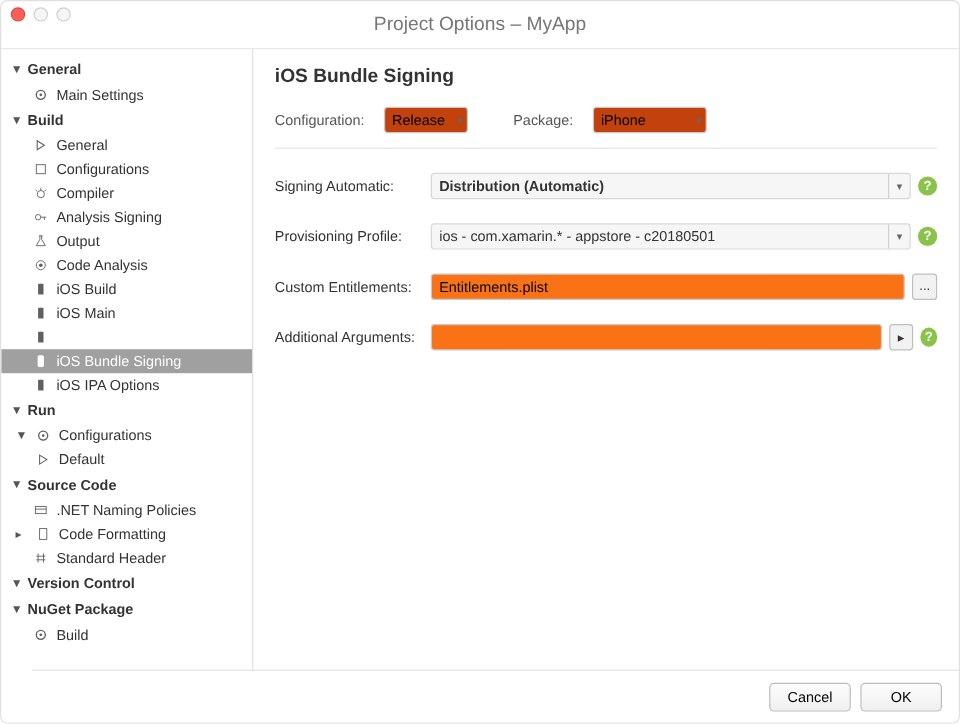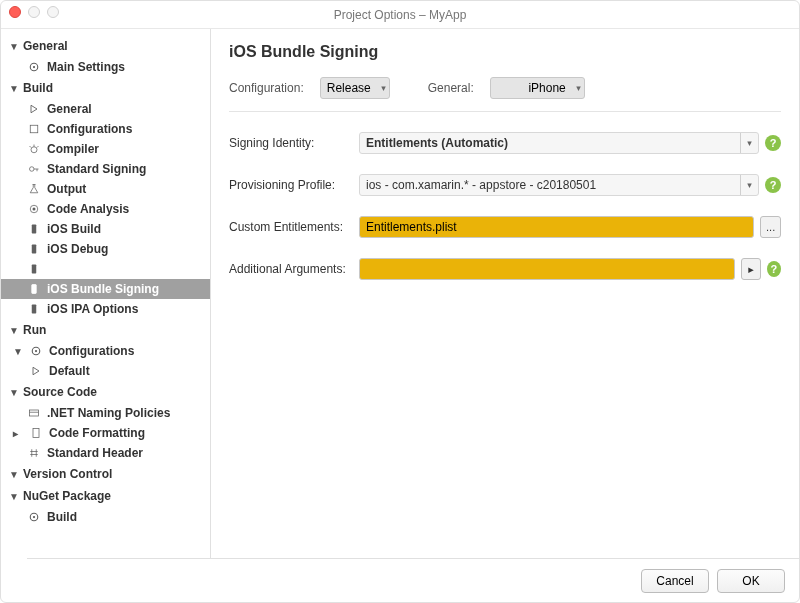--- a/index.html
+++ b/index.html
@@ -1,61 +1,61 @@
 <!DOCTYPE html>
 <html><head>
 <meta charset="utf-8">
 <style>
   * { box-sizing: border-box; }
   html, body { margin:0; padding:0; font-family: -apple-system, "Helvetica Neue", Arial, sans-serif; font-size:12px; color:#333; }
   body { width:800px; height:603px; background:#fff; border:1px solid #e0e0e0; border-radius:6px; overflow:hidden; display:flex; flex-direction:column;}
 
   
-  .titlebar { height:28px; display:flex; align-items:center; border-bottom:1px solid #e8e8e8; position:relative; color:#777; font-size:12px; }
+  .titlebar { height:40px; display:flex; align-items:center; border-bottom:1px solid #e8e8e8; position:relative; color:#777; font-size:16px; }
   .traffic { position:absolute; left:8px; top:5px; display:flex; gap:7px; }
   .tl-btn { width:12px; height:12px; border-radius:50%; }
   .tl-close { background:#ff5f57; border:1px solid #e04740; }
   .tl-min  { background:#f5f5f5; border:1px solid #d0d0d0; }
   .tl-max  { background:#f5f5f5; border:1px solid #d0d0d0; }
   .titlebar .title { flex:1; text-align:center; }
 
   
   .content { flex:1; display:flex; min-height:0; }
   .sidebar { width:210px; border-right:1px solid #e0e0e0; padding:6px 0; overflow-y:auto; }
   .main    { flex:1; padding:14px 18px 10px 18px; display:flex; flex-direction:column; }
 
   
   .tree { list-style:none; margin:0; padding:0; }
   .cat  { font-weight:bold; font-size:12px; padding:4px 8px; display:flex; align-items:center; gap:4px; cursor:default;}
   .cat .tw { font-size:10px; color:#555; width:10px; display:inline-block;}
-  .item { display:flex; align-items:center; gap:6px; padding:3px 8px 3px 26px; cursor:pointer; white-space:nowrap;font-weight:bold;}
+  .item { display:flex; align-items:center; gap:6px; padding:3px 8px 3px 26px; cursor:pointer; white-space:nowrap;}
   .item.selected { background:#a0a0a0; color:#fff; }
   .item.selected .icn svg * { stroke:#fff; fill:#fff; }
   .item .icn { width:14px; height:14px; display:flex; align-items:center; justify-content:center; color:#555;}
   .item .icn svg { width:12px; height:12px; }
   .item .tw { font-size:10px; color:#555; width:10px; margin-left:-14px;}
 
   
   h1.page-title { font-size:16px; font-weight:600; margin:0 0 16px 0; color:#333;}
   .toprow { display:flex; align-items:center; gap:16px; margin-bottom:6px;}
   .toprow label { color:#555; }
   .sep { border:0; border-top:1px solid #e4e4e4; margin:6px 0 10px 0;}
   .form-row { display:flex; align-items:center; margin:10px 0; }
   .form-row label { width:130px; color:#333; }
   .form-row .ctrl { flex:1; display:flex; gap:6px; align-items:center;}
   input.text, select.sel { height:22px; border:1px solid #c8c8c8; border-radius:3px; background:#fafafa; padding:0 6px; font-size:12px; }
-  input.text { width:100%; background:#eab308;}
+  input.text { width:100%; background:#f97316;}
   .sel-small { width:70px; }
   .dropdown { flex:1; height:22px; border:1px solid #d8d8d8; background:#f6f6f6; border-radius:3px; display:flex; align-items:center; padding:0 6px; position:relative;}
   .dropdown .dd-btn { position:absolute; right:0; top:0; bottom:0; width:18px; border-left:1px solid #d0d0d0; display:flex; align-items:center; justify-content:center; color:#666; font-size:9px;}
   .sqbtn { width:22px; height:22px; border:1px solid #bfbfbf; border-radius:3px; background:#f2f2f2; display:flex; align-items:center; justify-content:center; font-size:11px; cursor:pointer;}
   .help { width:16px; height:16px; border-radius:50%; background:#8bc34a; color:#fff; font-size:11px; font-weight:bold; display:flex; align-items:center; justify-content:center; cursor:pointer;}
   .help::after{content:"?";}
   .sel-wrap { position:relative; display:inline-flex; align-items:center;}
-  .sel-wrap select { appearance:none; -webkit-appearance:none; padding-right:18px; background:#e5e5e5;text-align:right;}
+  .sel-wrap select { appearance:none; -webkit-appearance:none; padding-right:18px; background:#c2410c;}
   .sel-wrap::after { content:"▾"; position:absolute; right:4px; color:#666; font-size:9px; pointer-events:none;}
   .bold { font-weight:600;}
 
   
   .footer { border-top:1px solid #e0e0e0; height:44px; display:flex; align-items:center; justify-content:flex-end; padding:0 14px; gap:8px;margin-left:26px;}
   button.btn { height:24px; min-width:68px; border:1px solid #bcbcbc; border-radius:4px; background:linear-gradient(#fcfcfc,#f0f0f0); font-size:12px; cursor:pointer;}
 </style>
 </head>
 <body>
 
@@ -114,21 +114,21 @@
           </span>
           <span>Compiler</span>
         </li>
         <li class="item">
           <span class="icn">
             <svg viewBox="0 0 16 16">
               <circle cx="5" cy="8" r="3" fill="none" stroke="#606060"></circle>
               <path d="M8 8h6M12 8v3" stroke="#606060"></path>
             </svg>
           </span>
-          <span>Standard Signing</span>
+          <span>Analysis Signing</span>
         </li>
         <li class="item">
           <span class="icn">
             <svg viewBox="0 0 16 16">
               <path d="M6 2h4M7 2v4l-4 7h10l-4-7V2" fill="none" stroke="#606060"></path>
             </svg>
           </span>
           <span>Output</span>
         </li>
         <li class="item">
@@ -147,21 +147,21 @@
             </svg>
           </span>
           <span>iOS Build</span>
         </li>
         <li class="item">
           <span class="icn">
             <svg viewBox="0 0 16 16">
               <rect x="5" y="2" width="6" height="12" rx="1" fill="#606060"></rect>
             </svg>
           </span>
-          <span>iOS Debug</span>
+          <span>iOS Main</span>
         </li>
         <li class="item">
           <span class="icn">
             <svg viewBox="0 0 16 16">
               <rect x="5" y="2" width="6" height="12" rx="1" fill="#606060"></rect>
             </svg>
           </span>
         </li>
         <li class="item selected">
           <span class="icn">
@@ -255,34 +255,34 @@
     <h1 class="page-title">iOS Bundle Signing</h1>
 
     <div class="toprow">
       <label>Configuration:</label>
       <span class="sel-wrap">
         <select class="sel sel-small">
           <option>Release</option>
         </select>
       </span>
       <span style="width:6px"></span>
-      <label>General:</label>
+      <label>Package:</label>
       <span class="sel-wrap">
         <select class="sel" style="width:95px">
           <option>iPhone</option>
         </select>
       </span>
     </div>
     <hr class="sep">
 
     <div class="form-row">
-      <label>Signing Identity:</label>
+      <label>Signing Automatic:</label>
       <div class="ctrl">
         <div class="dropdown">
-          <span class="bold">Entitlements (Automatic)</span>
+          <span class="bold">Distribution (Automatic)</span>
           <span class="dd-btn">▾</span>
         </div>
         <div class="help"></div>
       </div>
     </div>
 
     <div class="form-row">
       <label>Provisioning Profile:</label>
       <div class="ctrl">
         <div class="dropdown">

